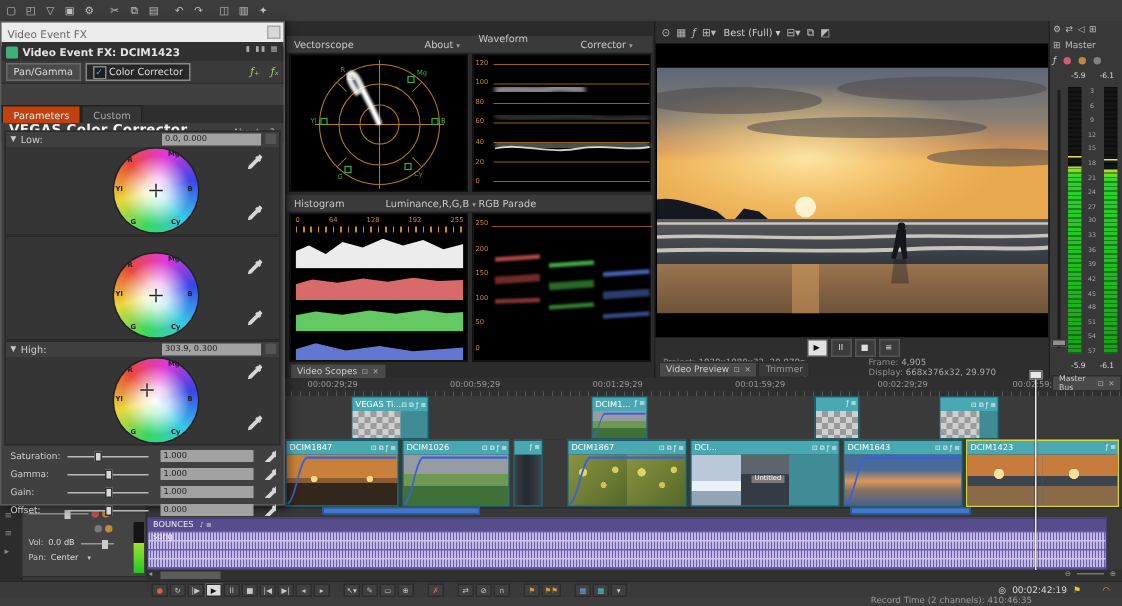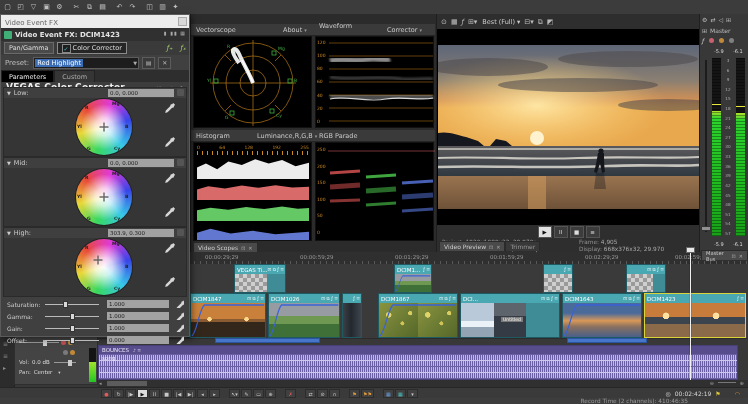--- a/index.html
+++ b/index.html
@@ -31,21 +31,21 @@
        display:flex;align-items:center;justify-content:center;margin-right:2px;}
   .fxfx{position:absolute;right:4px;font-size:7px;color:#9fd06a;font-style:italic;}
   .fxpreset{left:0;top:40px;width:188px;height:15px;background:#404040;}
   .fxpreset label{margin-left:4px;color:#bbb;}
   .combo{position:relative;width:104px;height:10px;background:#1d1d1d;border:1px solid #5c5c5c;margin-left:4px;display:flex;align-items:center;}
   .combo .sel{background:#3a6db4;color:#fff;font-size:6.5px;padding:0 2px;margin-left:1px;}
   .combo .arr{position:absolute;right:1px;color:#aaa;font-size:5px;}
   .miniic{width:11px;height:10px;border:1px solid #5c5c5c;background:#3a3a3a;margin-left:3px;font-size:6px;}
   .fxtabs{left:0;top:55px;width:188px;height:12px;background:#2e2e2e;display:flex;align-items:flex-end;}
   .ftab{height:11px;padding:0 7px;display:flex;align-items:center;font-size:6.5px;color:#aaa;background:#353535;border:1px solid #222;border-bottom:none;}
-  .ftab.on{background:#000000;color:#e8e8e8;}
+  .ftab.on{background:#c2410c;color:#e8e8e8;}
   .fxplug{left:0;top:67px;width:188px;height:13px;background:#3d3d3d;}
   .fxplug b{font-size:9px;color:#f0f0f0;margin-left:5px;letter-spacing:.2px;}
   .about{position:absolute;right:16px;top:3px;font-size:6px;color:#bbb;}
   .qmark{position:absolute;right:6px;top:3px;font-size:6px;color:#bbb;}
   .sec{left:2px;width:184px;height:70px;background:#353535;border:1px solid #2a2a2a;box-sizing:border-box;}
   .sechdr{height:10px;background:#3f3f3f;display:flex;align-items:center;}
   .sechdr .tri{font-size:5px;margin:0 3px;color:#ccc;}
   .sechdr .lbl{font-size:6.5px;color:#ccc;}
   .valbox{position:absolute;left:104px;width:66px;height:8px;background:#a2a2a2;color:#1d1d1d;
           font-size:5.5px;display:flex;align-items:center;padding-left:2px;box-sizing:border-box;top:1px;}
@@ -736,29 +736,20 @@
       <span class="chainbtn">
           <span>Pan/Gamma</span>
         </span>
       <span class="chainbtn pressed">
         <span class="chk">✓</span>
         <span>Color Corrector</span>
       </span>
       <span class="fxfx" style="right:16px">ƒ₊</span>
       <span class="fxfx" style="right:3px">ƒₓ</span>
     </div>
-    <div class="fxpreset abs flex">
-      <label>Preset:</label>
-      <span class="combo">
-        <span class="sel">Red Highlight</span>
-        <span class="arr">▼</span>
-      </span>
-      <span class="miniic ico">▤</span>
-      <span class="miniic ico">✕</span>
-    </div>
     <div class="fxtabs abs">
       <span class="ftab on">Parameters</span>
       <span class="ftab">Custom</span>
     </div>
     <div class="fxplug abs">
       <b>VEGAS Color Corrector</b>
       <span class="about">About</span>
       <span class="qmark">?</span>
     </div>
 
@@ -780,26 +771,20 @@
       </div>
       <svg class="drop" style="left:160px;top:14px">
           <use href="#ic-dropper"></use>
         </svg>
       <svg class="drop" style="left:160px;top:48px">
           <use href="#ic-dropper"></use>
         </svg>
     </div>
 
     <div class="sec abs" style="top:142px">
-      <div class="sechdr">
-        <span class="tri">▼</span>
-        <span class="lbl">Mid:</span>
-        <span class="valbox">0.0, 0.000</span>
-        <span class="secic"></span>
-      </div>
       <div class="wheel">
         <span class="wlet" style="left:9px;top:6px">R</span>
         <span class="wlet" style="left:36px;top:2px">Mg</span>
         <span class="wlet" style="left:49px;top:25px">B</span>
         <span class="wlet" style="left:38px;top:47px">Cy</span>
         <span class="wlet" style="left:11px;top:47px">G</span>
         <span class="wlet" style="left:1px;top:25px">Yl</span>
         <span class="cross"></span>
       </div>
       <svg class="drop" style="left:160px;top:14px">

